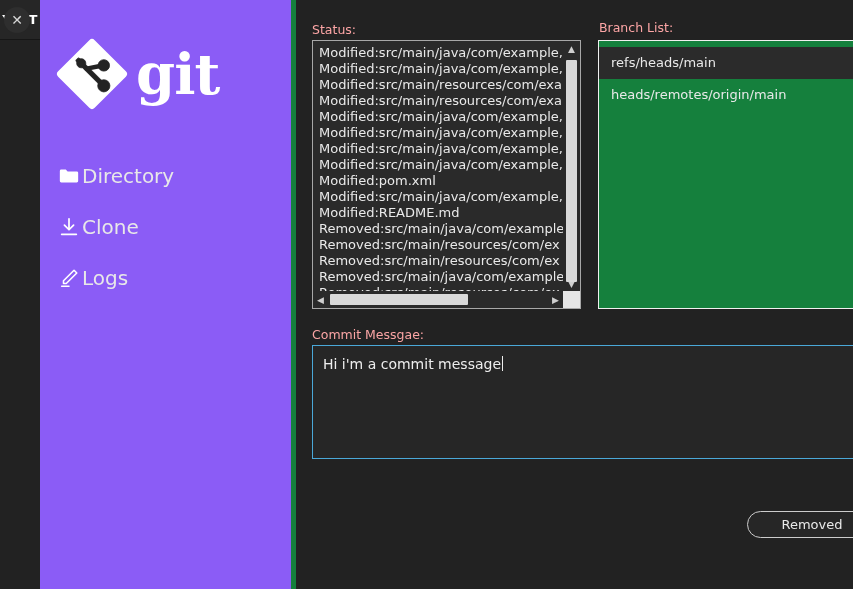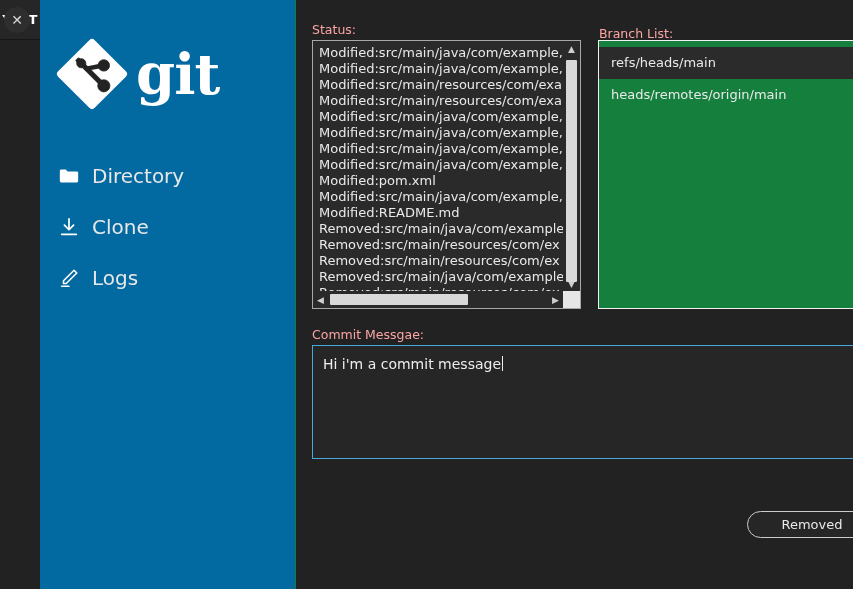--- a/index.html
+++ b/index.html
@@ -67,22 +67,22 @@
   .body-row {
     flex: 1 1 auto;
     display: flex;
     min-height: 0;
   }
 
   
   .sidebar {
     width: 256px;
     flex: 0 0 256px;
-    background: #0369a1;
-    border-right: 1px solid #15803d;
+    background: #8b5cf6;
+    border-right: 5px solid #15803d;
     padding-top: 10px;
   }
   .logo-wrap {
     display: flex;
     align-items: center;
     padding: 18px 0 0 14px;
     height: 110px;
   }
   .logo-mark { width: 76px; height: 76px; flex: 0 0 76px; }
   .logo-word {
@@ -95,21 +95,20 @@
     font-family: "DejaVu Serif", serif;
   }
 
   .nav { margin-top: 30px; }
   .nav-item {
     display: flex;
     align-items: center;
     height: 51px;
     padding-left: 16px;
     cursor: pointer;
-    gap: 10px;
   }
   .nav-icon {
     width: 26px; height: 26px;
     flex: 0 0 26px;
     display: flex;
     align-items: center;
     justify-content: center;
     color: #ffffff;
   }
   .nav-label {
@@ -218,21 +217,21 @@
     cursor: pointer;
   }
   .scroll-corner {
     position: absolute;
     right: 0; bottom: 0;
     width: 17px; height: 17px;
     background: #e6e6e6;
   }
 
   
-  .branch-label { left: 303px; top: 26px; }
+  .branch-label { left: 303px; top: 20px; }
   .branch-box {
     position: absolute;
     left: 302px;
     top: 40px;
     width: 268px;
     height: 269px;
     background: #15803d;
     border: 1px solid #f0f0f0;
     overflow: hidden;
     padding-top: 6px;

